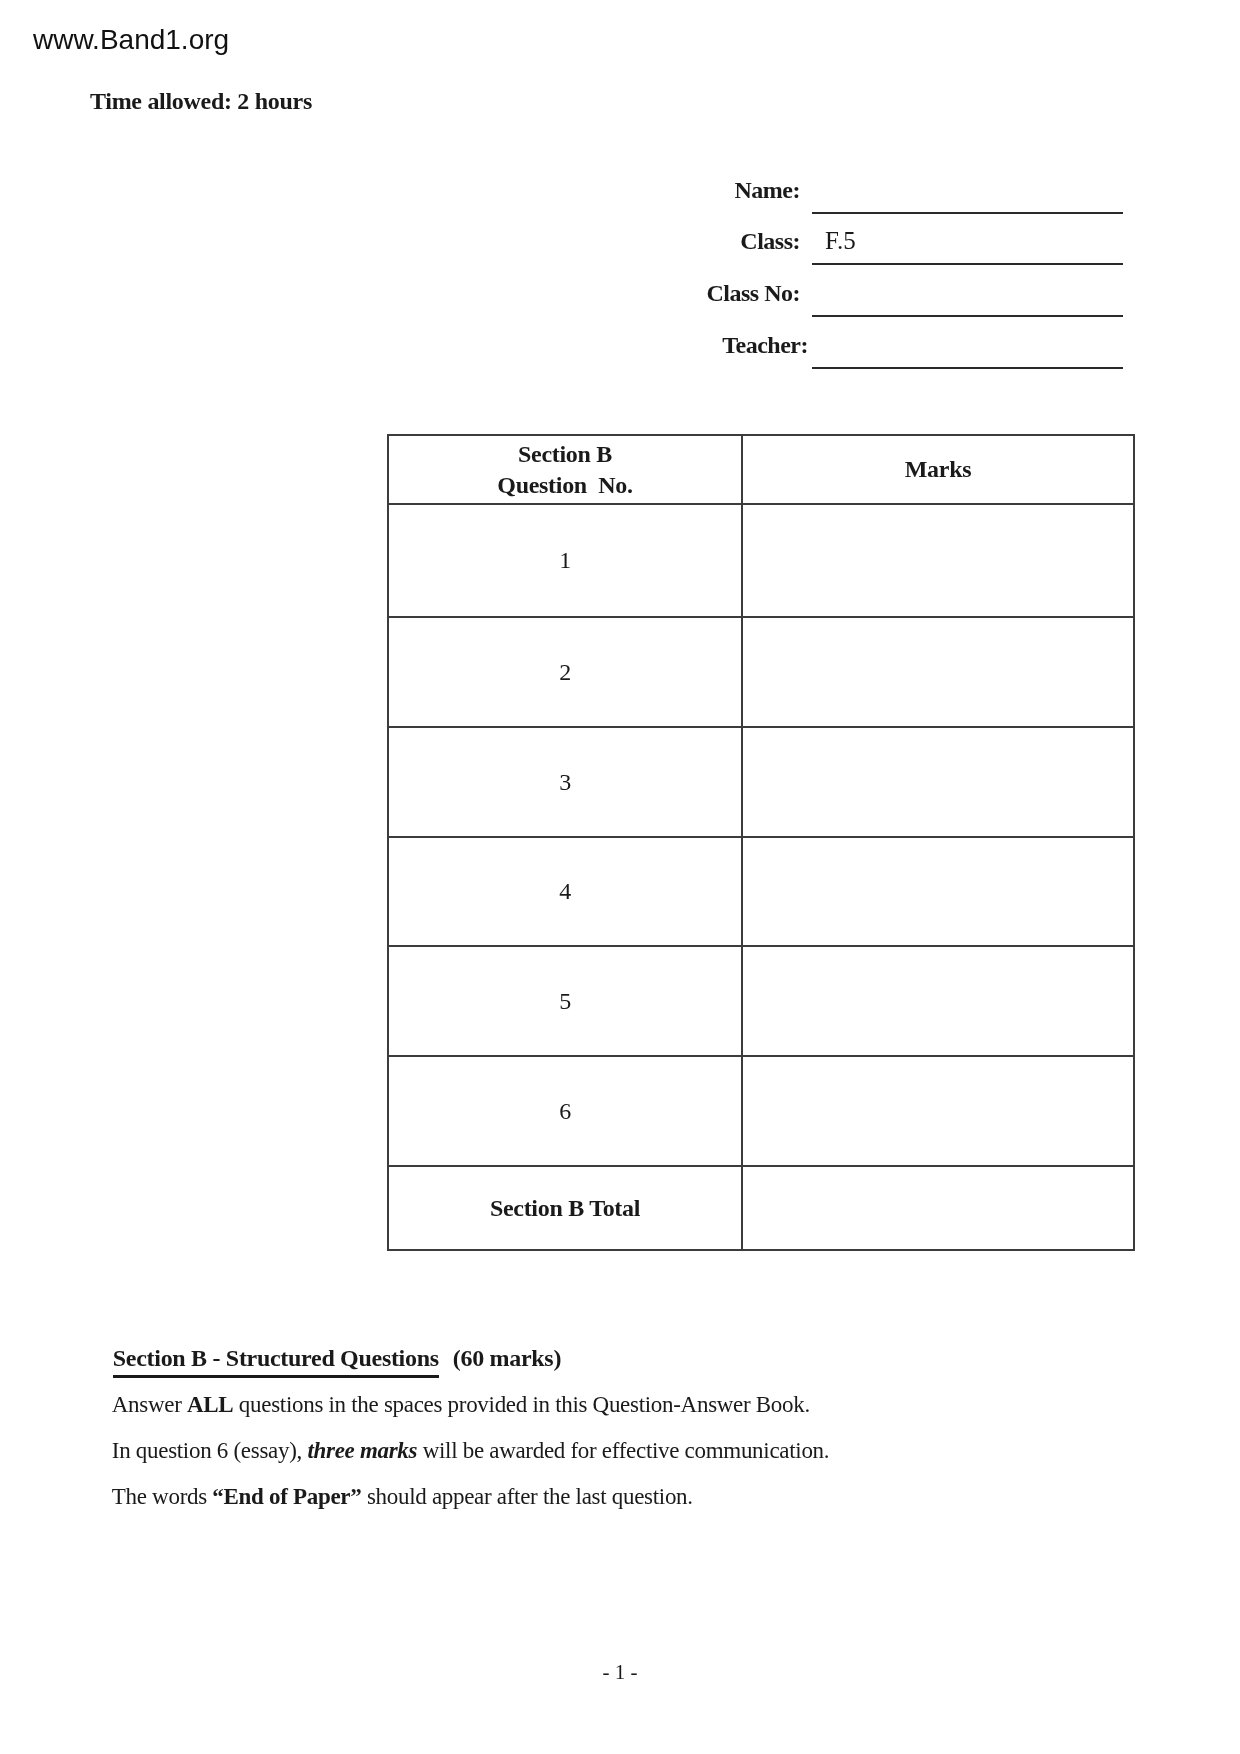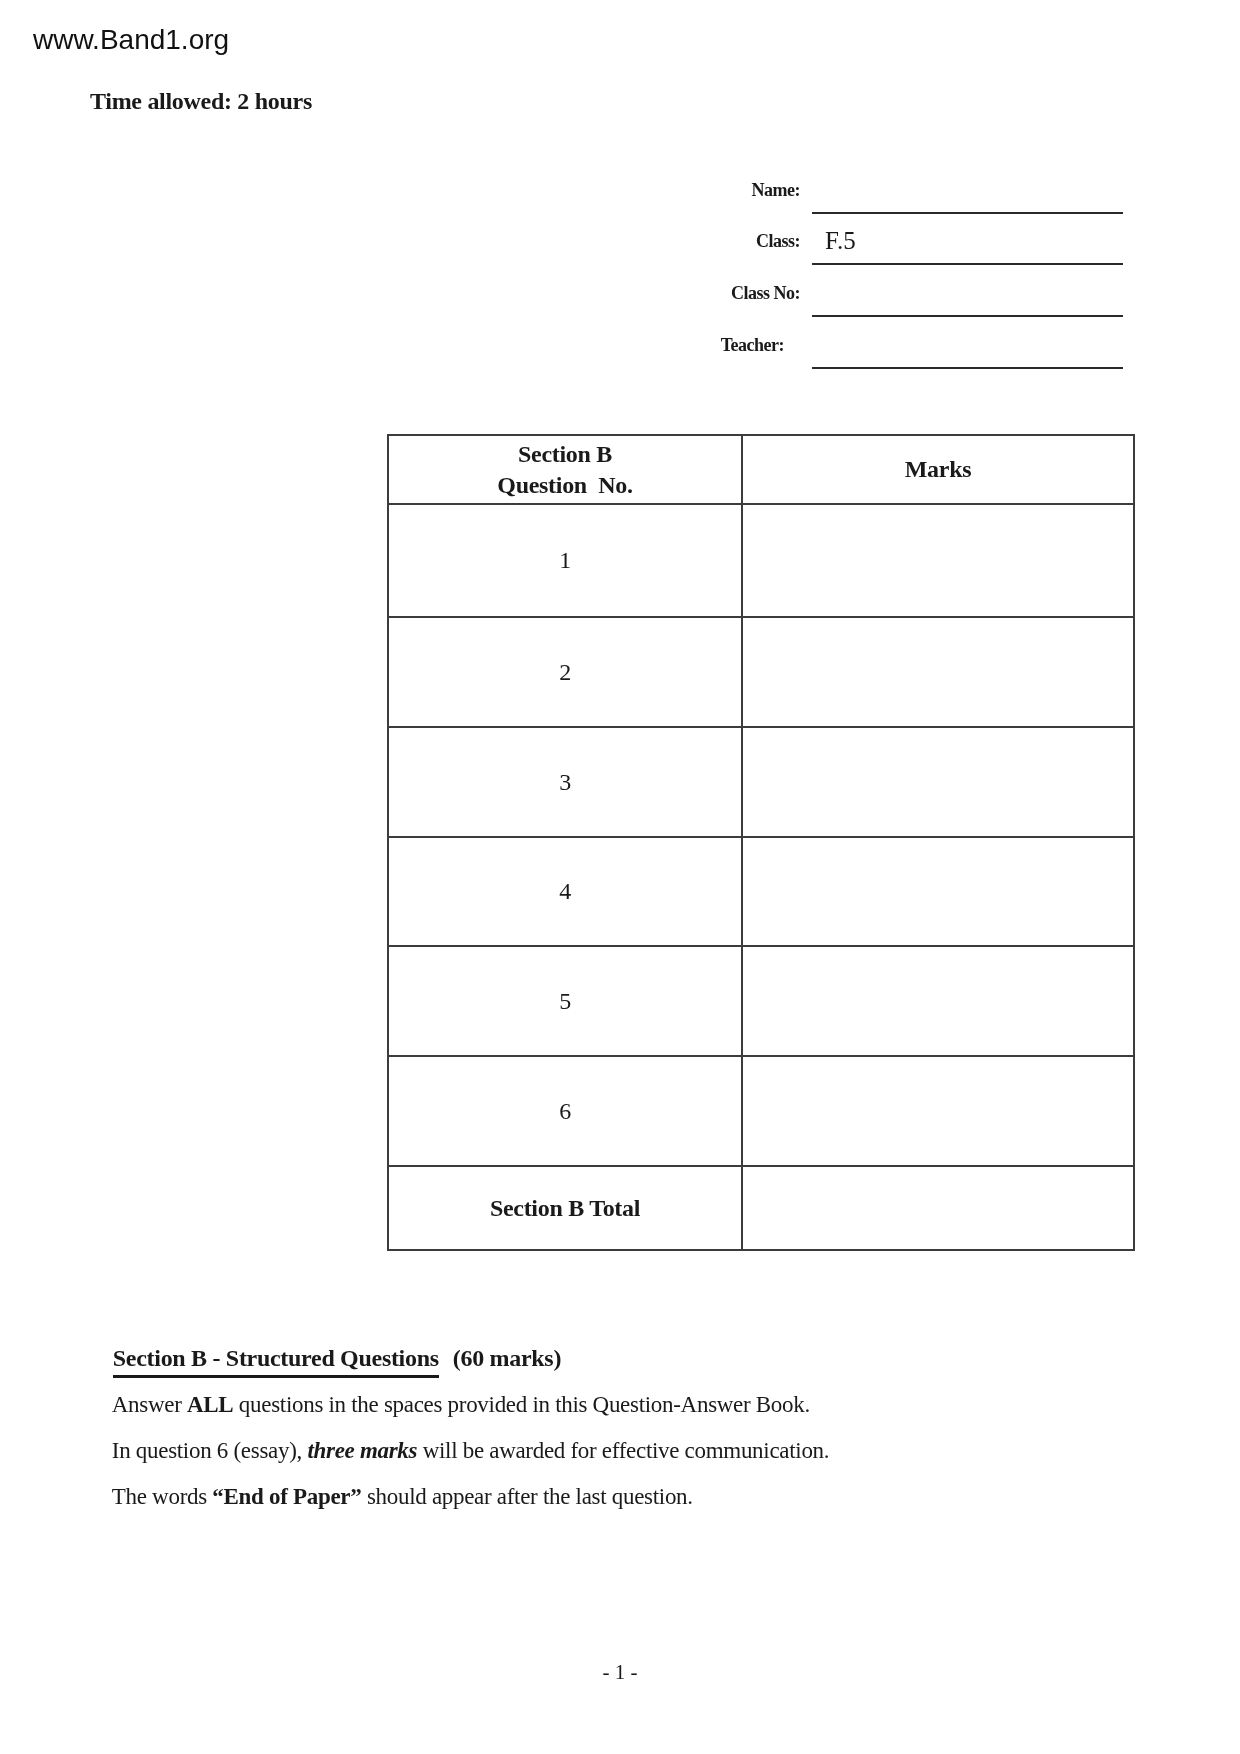--- a/index.html
+++ b/index.html
@@ -24,21 +24,21 @@
     position: absolute;
     left: 90px; top: 88px;
     font-size: 24px;
     font-weight: bold;
     letter-spacing: -0.3px;
   }
   .form-label {
     position: absolute;
     width: 300px;
     text-align: right;
-    font-size: 18px;
+    font-size: 24px;
     font-weight: bold;
     line-height: 28px;
     letter-spacing: -0.5px;
   }
   .form-line {
     position: absolute;
     left: 812px;
     width: 311px;
     height: 0;
     border-top: 2px solid #2a2a2a;
@@ -127,21 +127,21 @@
     <div class="form-value" style="top:176px;"></div>
 
     <div class="form-label" style="left:500px; top:227px;">Class:</div>
     <div class="form-line" style="top:263px;"></div>
     <div class="form-value" style="top:227px;">F.5</div>
 
     <div class="form-label" style="left:500px; top:279px;">Class No:</div>
     <div class="form-line" style="top:315px;"></div>
     <div class="form-value" style="top:279px;"></div>
 
-    <div class="form-label" style="left:484px; top:331px;">Teacher:</div>
+    <div class="form-label" style="left:508px; top:331px;">Teacher:</div>
     <div class="form-line" style="top:367px;"></div>
     <div class="form-value" style="top:331px;"></div>
   </div>
 
   <table class="marks-table">
     <tbody>
         <tr class="row-hdr">
       <td class="col-q hdr hdr-2line">
         <div>Section B</div>
         <div class="pre">Question  No.</div>

